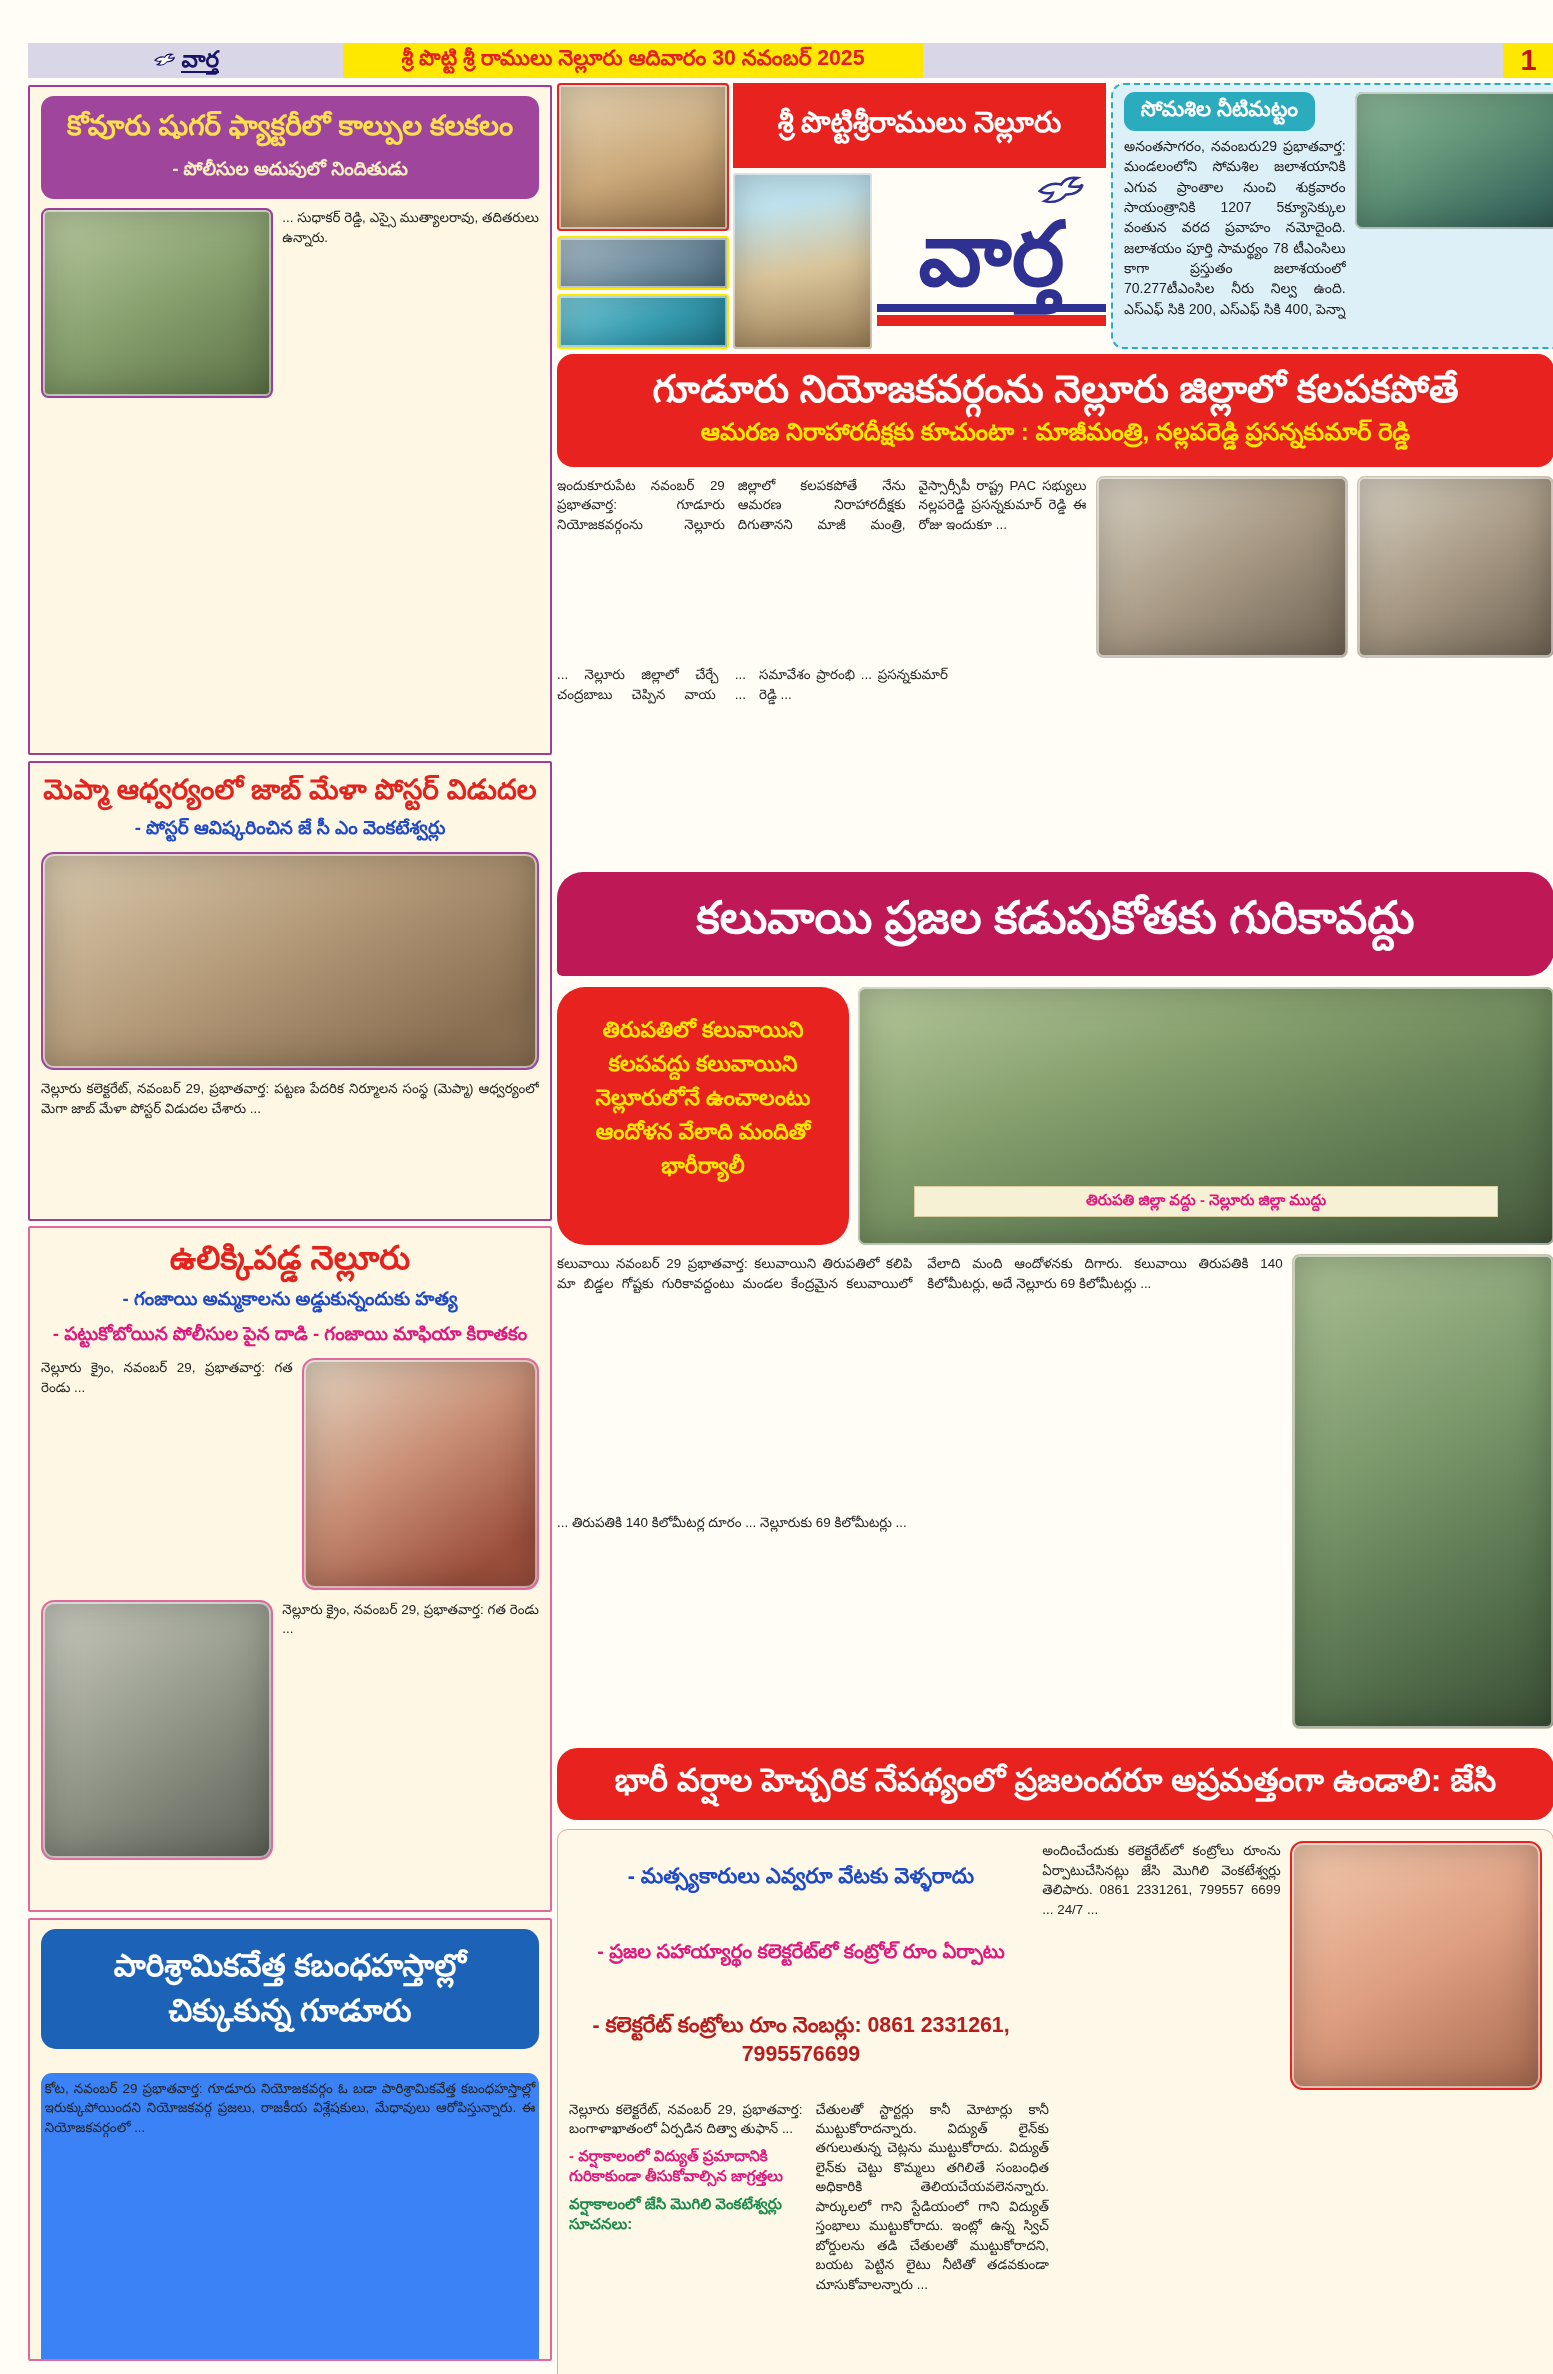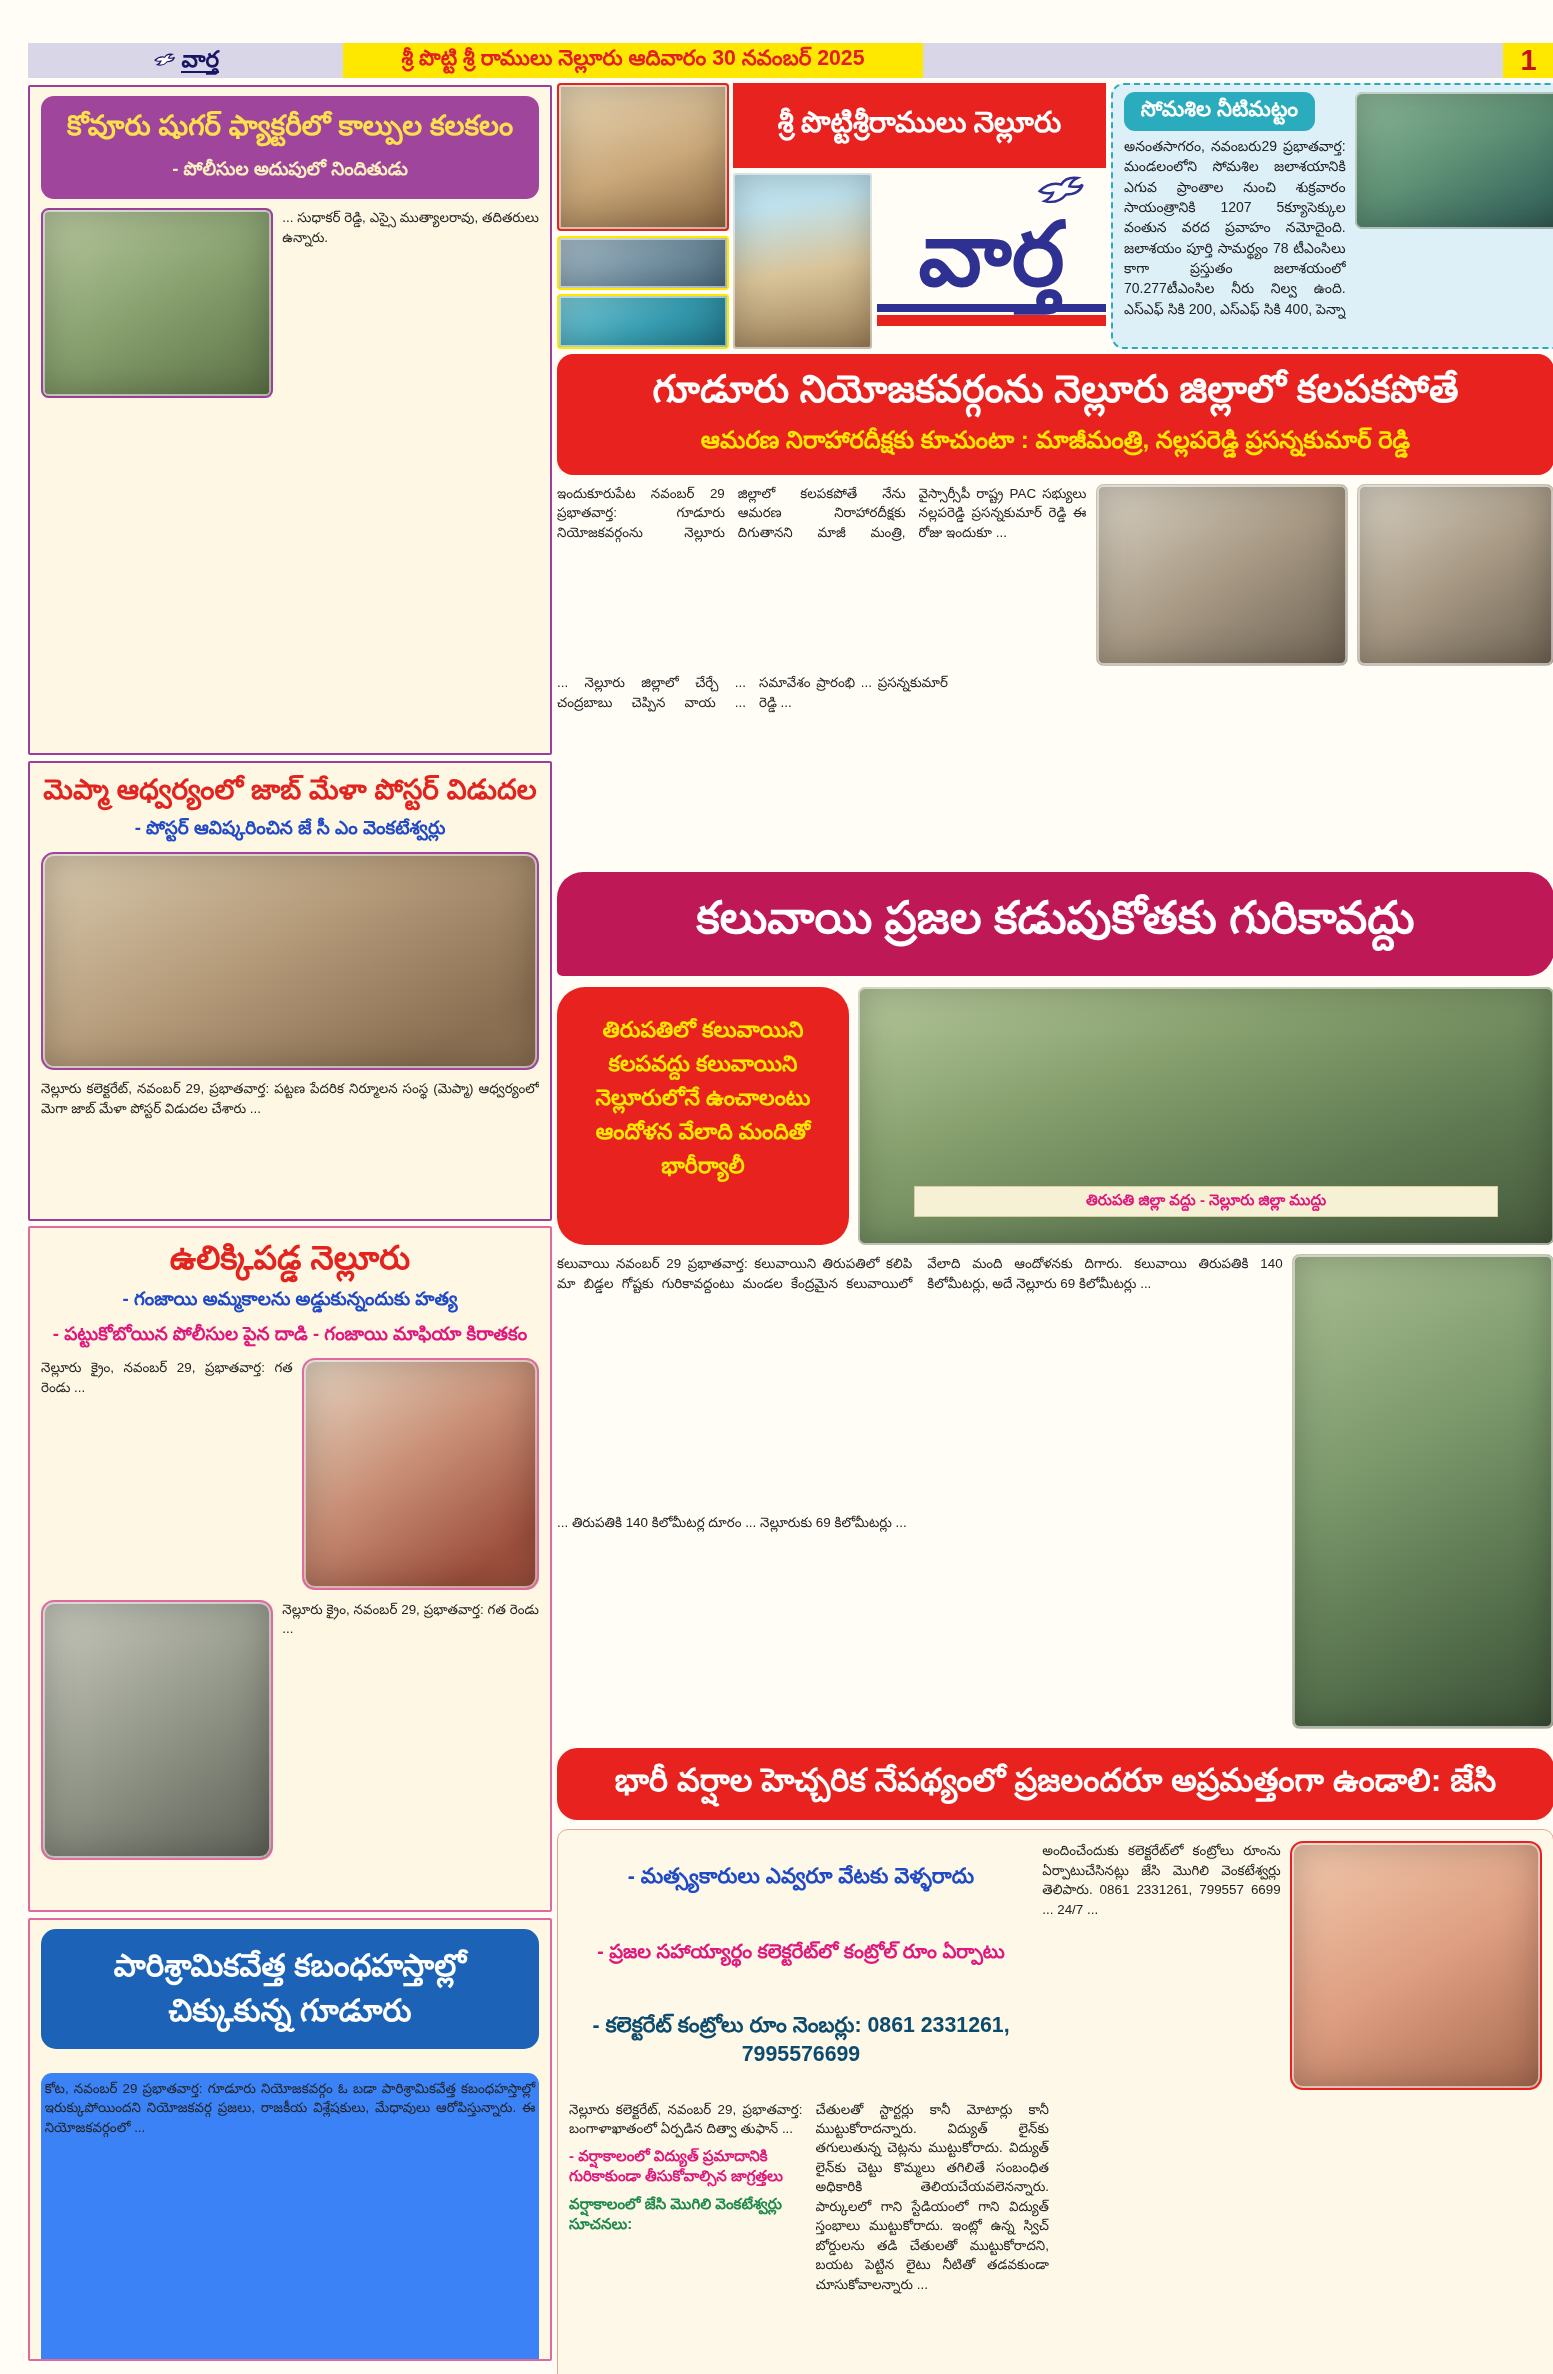--- a/index.html
+++ b/index.html
@@ -55,33 +55,33 @@
                     font-family:"Liberation Serif","DejaVu Serif",serif; }
   .mast-rule-b { height:7.4px; background:#2e3192; margin-top:1.9px; }
   .mast-rule-r { height:10.2px; background:#e8231f; margin-top:3.7px; }
   
   .soma { background:#ddf0f8; border:2.8px dashed #2aacbe; border-radius:13px; padding:7.4px 11px; overflow:hidden; }
   .soma-label { display:inline-block; background:#2aacbe; color:#fff; font-size:21.3px; font-weight:bold;
                 padding:4.6px 16.7px; border-radius:11px; margin-bottom:5.6px; }
   
   .big-red { background:#e8231f; border-radius:16px; text-align:center; padding:13px 9.3px 15px; }
   .big-red .h  { color:#fff; font-size:38px; font-weight:bold; line-height:1.2; }
-  .big-red .s  { color:#ffe800; font-size:24px; font-weight:bold; margin-top:13px; }
+  .big-red .s  { color:#ffe800; font-size:24px; font-weight:bold; margin-top:5px; }
   .big-crimson { background:#bf1856; border-radius:26px 26px 26px 5.6px; text-align:center;
                  color:#fff; font-size:45px; font-weight:bold; padding:20.4px 7.4px; }
   .side-redbox { background:#e8231f; border-radius:28px; padding:26px 18.6px; text-align:center;
                  color:#ffe800; font-size:22px; font-weight:bold; line-height:1.55; }
   .banner-strip { position:absolute; left:8%; right:8%; bottom:28px; background:#f6f0d4; color:#e0187e;
                   border:0.9px solid #d9cf9f; font-weight:bold; font-size:15px; text-align:center; padding:3.7px 1.9px; }
   .hl-rain { background:#e8231f; border-radius:20.4px; color:#fff; font-size:32px; font-weight:bold;
              text-align:center; padding:14px 7.4px; }
   .rain-box { border:1.9px solid #eda58f; border-radius:11px; background:#fdf8e8; padding:11px; margin-top:9.3px; overflow:hidden; }
   .bullet-blue { color:#1f49c7; font-size:21.3px; font-weight:bold; text-align:center; }
   .bullet-mag  { color:#e0187e; font-size:19.5px; font-weight:bold; text-align:center; }
-  .bullet-red  { color:#0c4a6e; font-size:21.3px; font-weight:bold; text-align:center; }
+  .bullet-red  { color:#b91c1c; font-size:21.3px; font-weight:bold; text-align:center; }
   .sub-power { color:#e0187e; font-weight:bold; font-size:15px; margin:7.4px 0 3.7px; line-height:1.35; }
   .sub-tips  { color:#1e8a4a; font-weight:bold; font-size:15px; margin:7.4px 0 3.7px; line-height:1.35; }
   .cols-2 { column-count:2; column-gap:15px; }
   .cols-3 { column-count:3; column-gap:13px; }
   .cols-4 { column-count:4; column-gap:13px; }
   .cols-5 { column-count:5; column-gap:13px; }
 </style>
 </head>
 <body>
 

